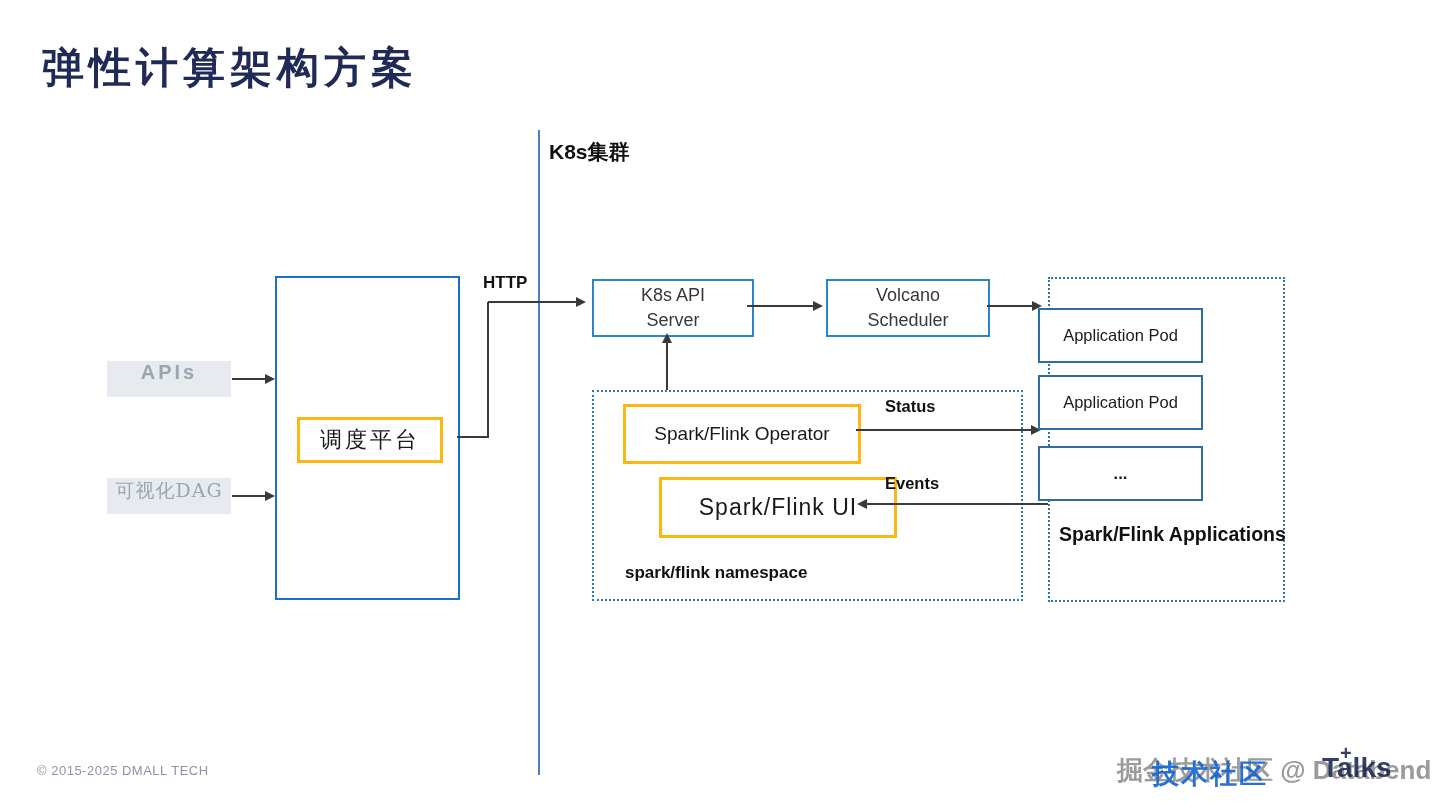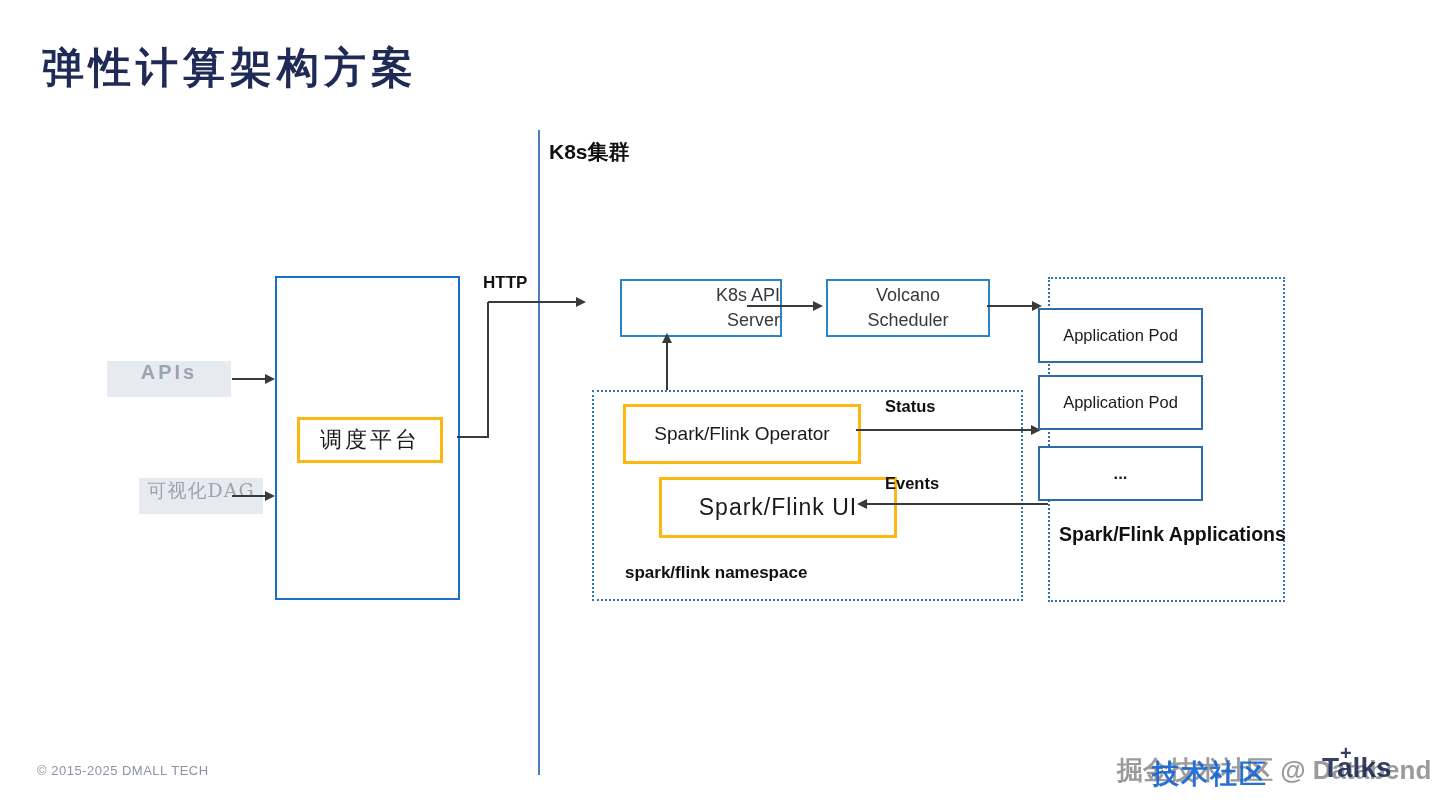--- a/index.html
+++ b/index.html
@@ -18,32 +18,32 @@
   
   .vdivider{left:538px;top:130px;width:2px;height:645px;background:#4a7fba;}
   .cluster-label{left:549px;top:138px;font-size:21px;font-weight:bold;color:#111;}
 
   
   .gray-box{
     width:124px;height:36px;background:#e7eaee;display:flex;
     align-items:flex-start;justify-content:center;color:#9aa5b2;
   }
   .apis-box{left:107px;top:361px;font-size:20px;font-weight:bold;letter-spacing:3px;}
-  .dag-box{left:107px;top:478px;font-size:19px;font-family:"DejaVu Serif","Liberation Serif",serif;letter-spacing:1px;margin-left:32px;}
+  .dag-box{left:107px;top:478px;font-size:19px;font-family:"DejaVu Serif","Liberation Serif",serif;letter-spacing:1px;}
 
   
   .platform-outer{left:275px;top:276px;width:181px;height:320px;border:2px solid #1a70c8;background:#fff;}
   .yellow-box{border:3px solid #fcb712;background:#fff;display:flex;align-items:center;justify-content:center;color:#1a1a1a;}
   .platform-inner{left:297px;top:417px;width:140px;height:40px;
     font-family:"DejaVu Serif","Liberation Serif",serif;font-size:22px;letter-spacing:3px;}
 
   
   .blue-node{border:2px solid #2b84c8;background:#fff;display:flex;flex-direction:column;
     align-items:center;justify-content:center;color:#35393d;font-size:18px;line-height:1.4;}
-  .k8s-api{left:620px;top:279px;width:158px;height:54px;align-items:flex-end;}
+  .k8s-api{left:592px;top:279px;width:158px;height:54px;}
   .volcano{left:826px;top:279px;width:160px;height:54px;}
 
   
   .dotted-box{border:2px dotted #2e75b6;background:#fff;}
   .ns-box{left:592px;top:390px;width:427px;height:207px;}
   .apps-box{left:1048px;top:277px;width:233px;height:321px;}
 
   .operator-box{left:623px;top:404px;width:232px;height:54px;font-size:19px;}
   .ui-box{left:659px;top:477px;width:232px;height:55px;font-size:23px;letter-spacing:1px;}
   .ns-label{left:625px;top:563px;font-size:17px;font-weight:bold;color:#111;}

